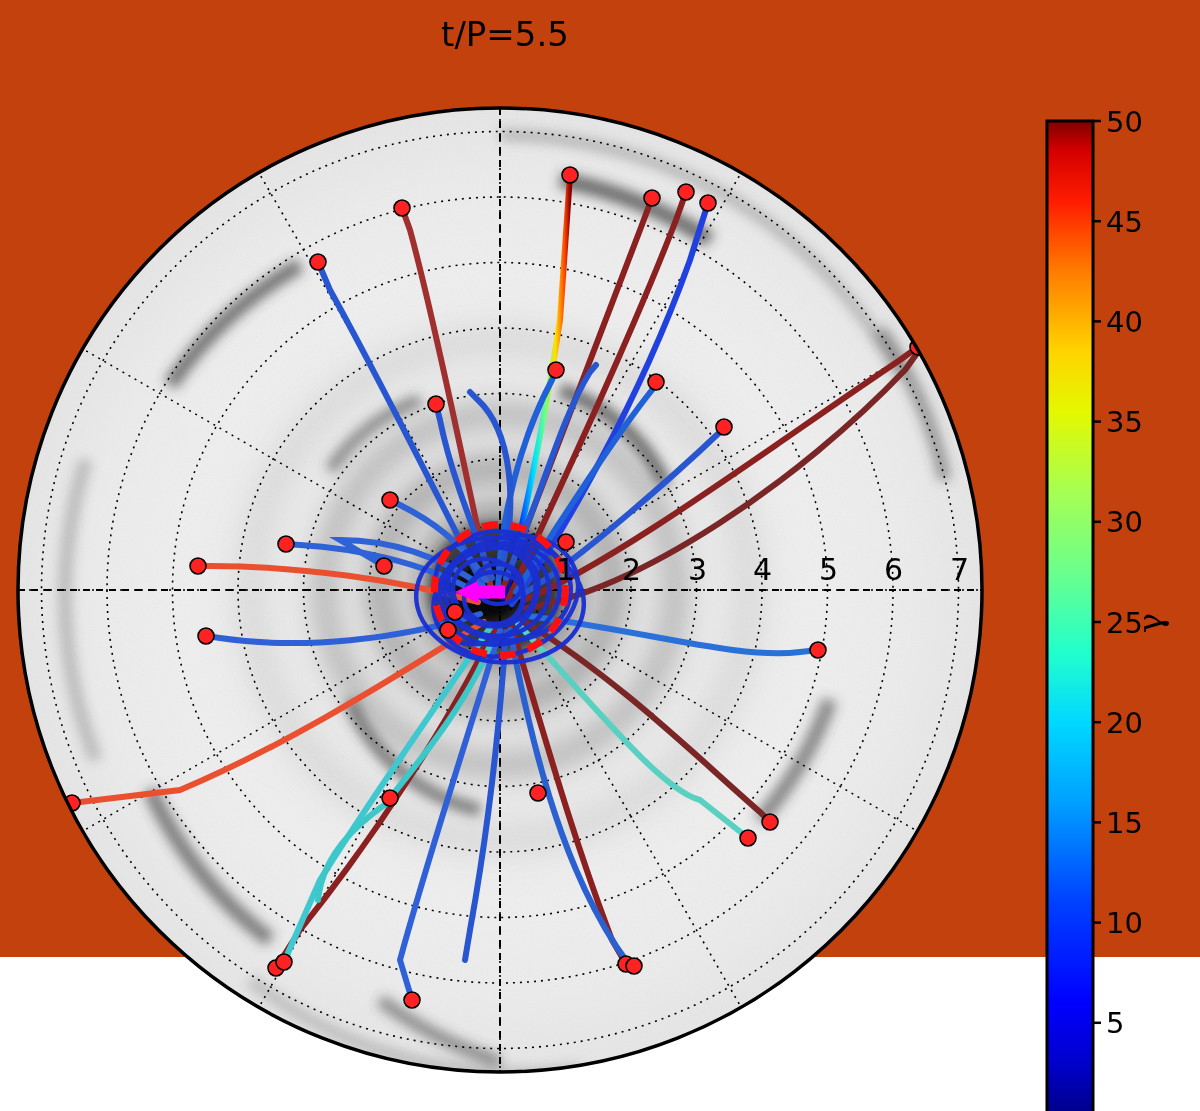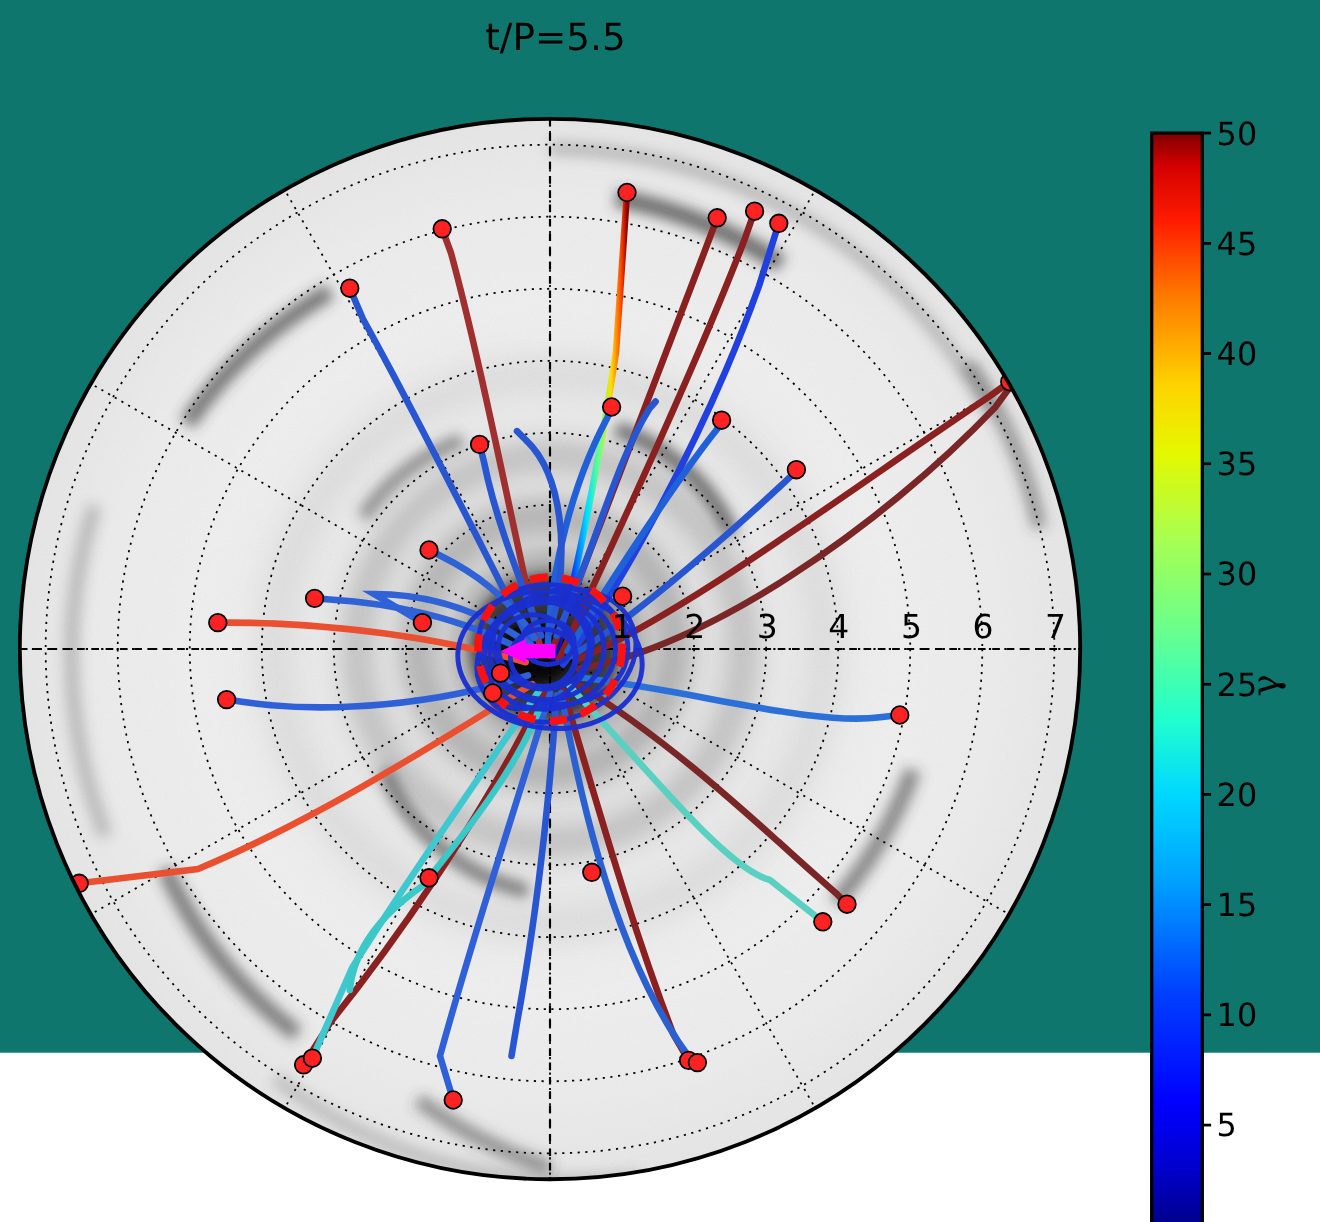--- a/index.html
+++ b/index.html
@@ -1,18 +1,18 @@
 <!DOCTYPE html>
 <html><head>
 <meta charset="utf-8">
 <style>
   html,body{margin:0;padding:0;background:#ffffff;}
   body{width:1200px;height:1111px;position:relative;overflow:hidden;
        font-family:"DejaVu Sans","Liberation Sans",sans-serif;}
-  #root{position:absolute;left:0;top:0;width:1200px;height:957px;background:#0f766e;}
+  #root{position:absolute;left:0;top:0;width:1200px;height:957px;background:#c2410c;}
 
   #plot-title{
     position:absolute;left:0;top:14px;width:1010px;text-align:center;
     font-size:34px;color:#000;letter-spacing:0px;
   }
 
   #polar-axes{position:absolute;left:0;top:0;width:1010px;height:1111px;}
   #polar-svg{position:absolute;left:0;top:0;}
 
   #colorbar-group{position:absolute;left:1040px;top:80px;width:160px;height:1030px;margin-top:28px;}

